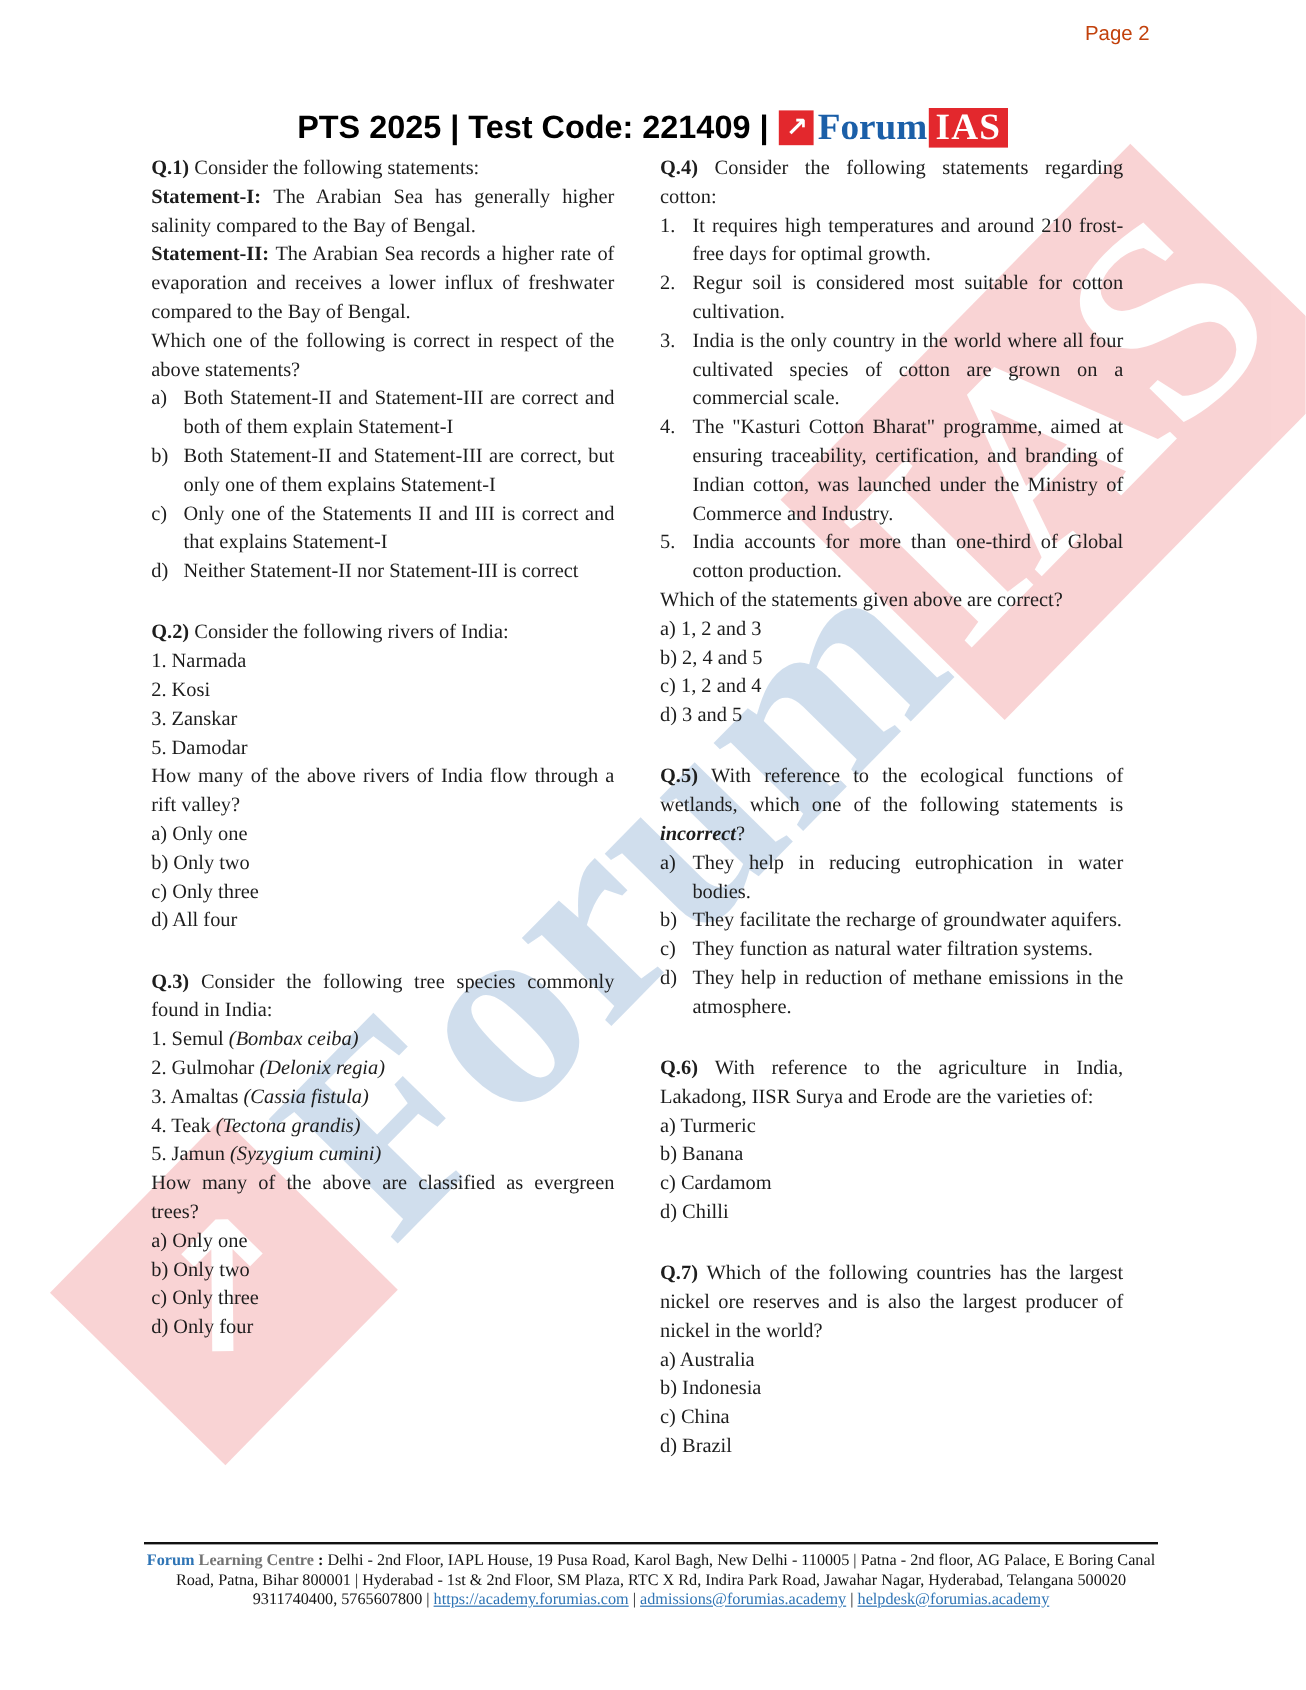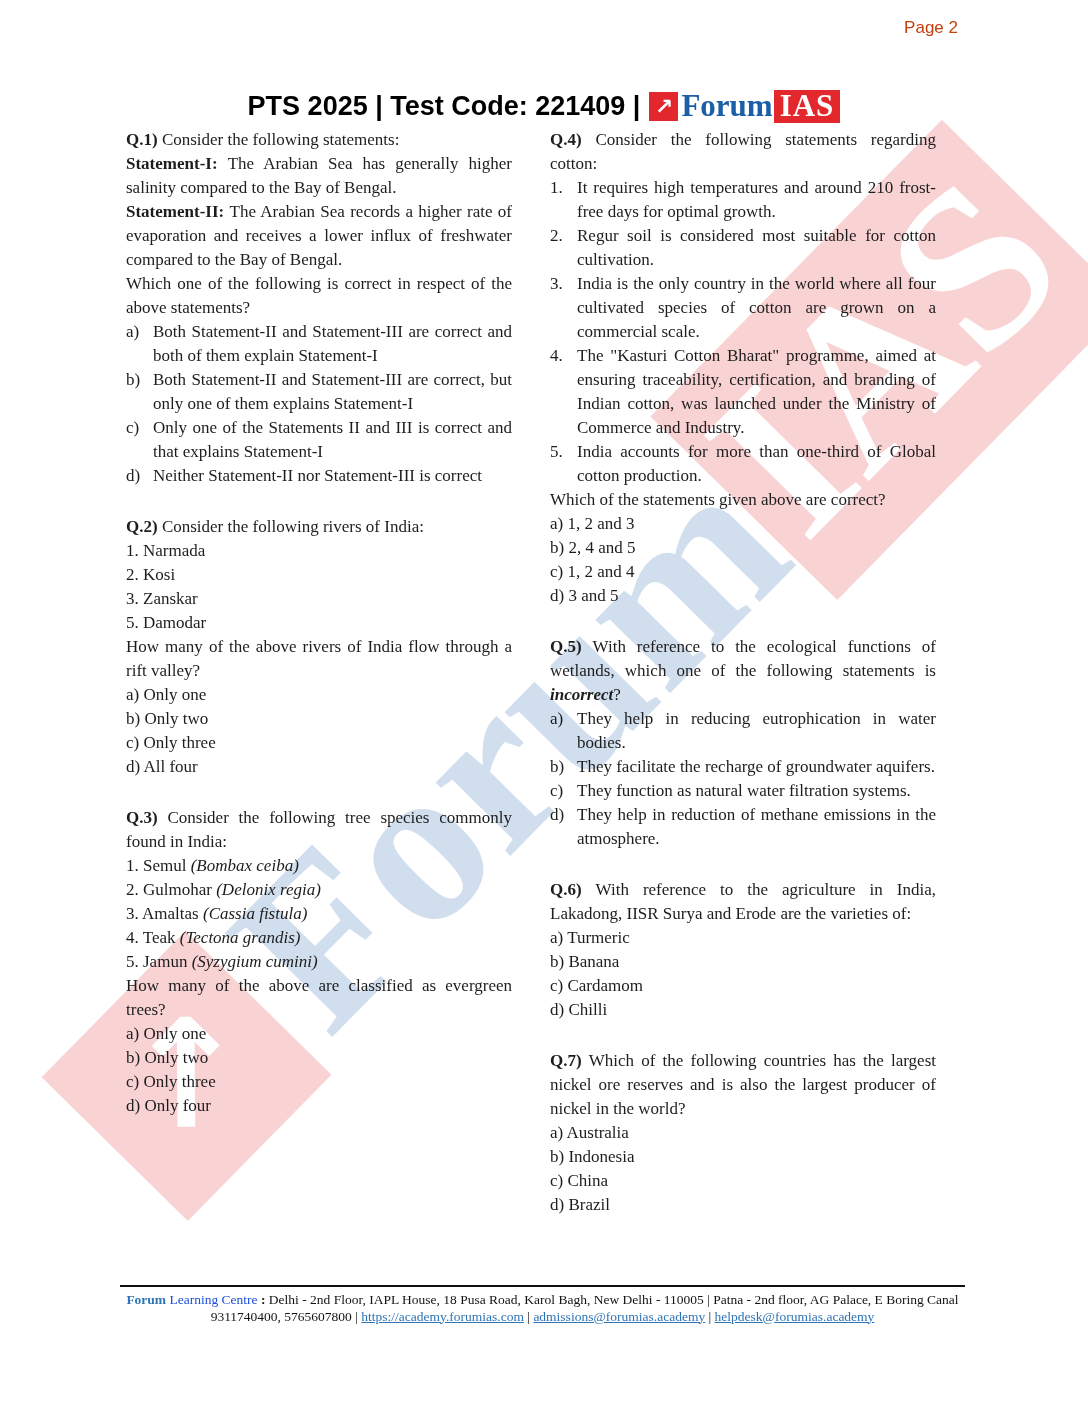--- a/index.html
+++ b/index.html
@@ -173,15 +173,16 @@
         <div class="part para"><span style="font-weight: bold;">Q.7) </span><span>Which of the following countries has the largest nickel ore reserves and is also the largest producer of nickel in the world?</span></div>
         <div class="part line"><span>a) Australia</span></div>
         <div class="part line"><span>b) Indonesia</span></div>
         <div class="part line"><span>c) China</span></div>
         <div class="part line"><span>d) Brazil</span></div>
       </div>
     </div>
 </div>
 
 <div class="footer">
-    <div class="footer-line"><span style="font-weight: bold; color: rgb(46, 116, 181);">Forum </span><span style="font-weight: normal; color: #1d4ed8;">Learning Centre</span><span style="font-weight: bold;"> :  </span><span>Delhi - 2nd Floor, IAPL House, 18 Pusa Road, Karol Bagh, New Delhi - 110005   | Patna - 2nd floor, AG Palace, E Boring Canal</span></div>
+    <div class="footer-line"><span style="font-weight: bold; color: rgb(46, 116, 181);">Forum </span><span style="font-weight: bold; color: #737373;">Learning Centre</span><span style="font-weight: bold;"> :  </span><span>Delhi - 2nd Floor, IAPL House, 19 Pusa Road, Karol Bagh, New Delhi - 110005   | Patna - 2nd floor, AG Palace, E Boring Canal</span></div>
+    <div class="footer-line"><span>Road, Patna, Bihar 800001   | Hyderabad - 1st &amp; 2nd Floor, SM Plaza, RTC X Rd, Indira Park Road, Jawahar Nagar, Hyderabad, Telangana 500020</span></div>
     <div class="footer-line"><span>9311740400, 5765607800 | </span><span class="flink">https://academy.forumias.com</span><span> | </span><span class="flink">admissions@forumias.academy</span><span> | </span><span class="flink">helpdesk@forumias.academy</span></div>
   </div>
 
 </body></html>

